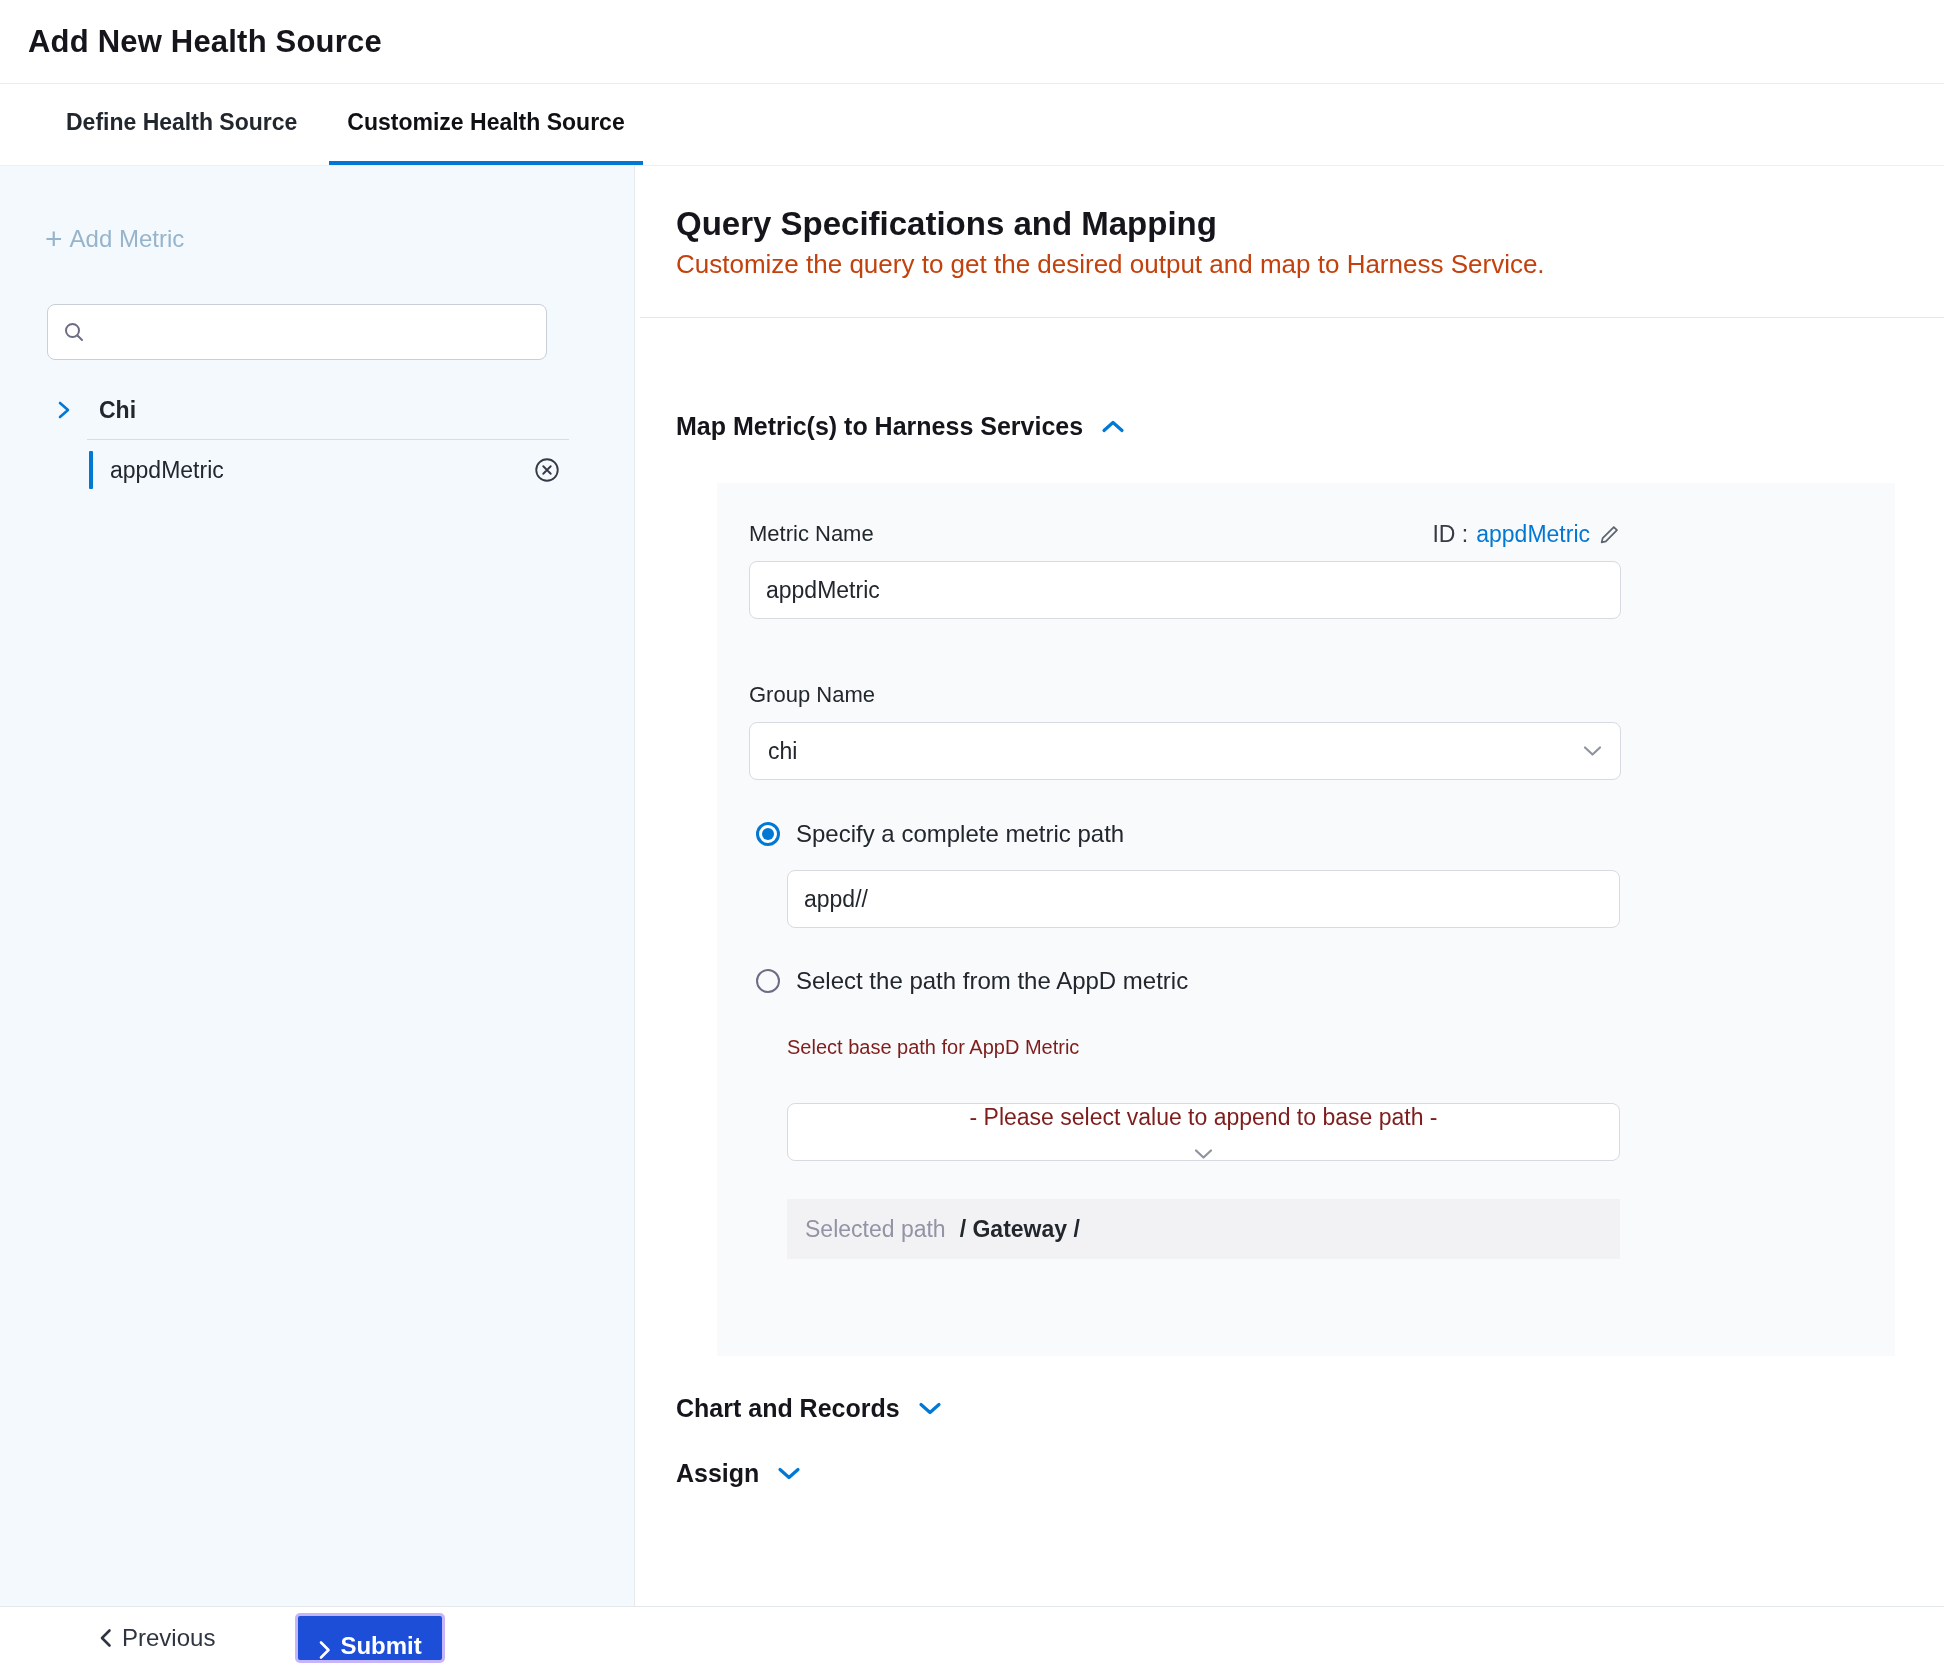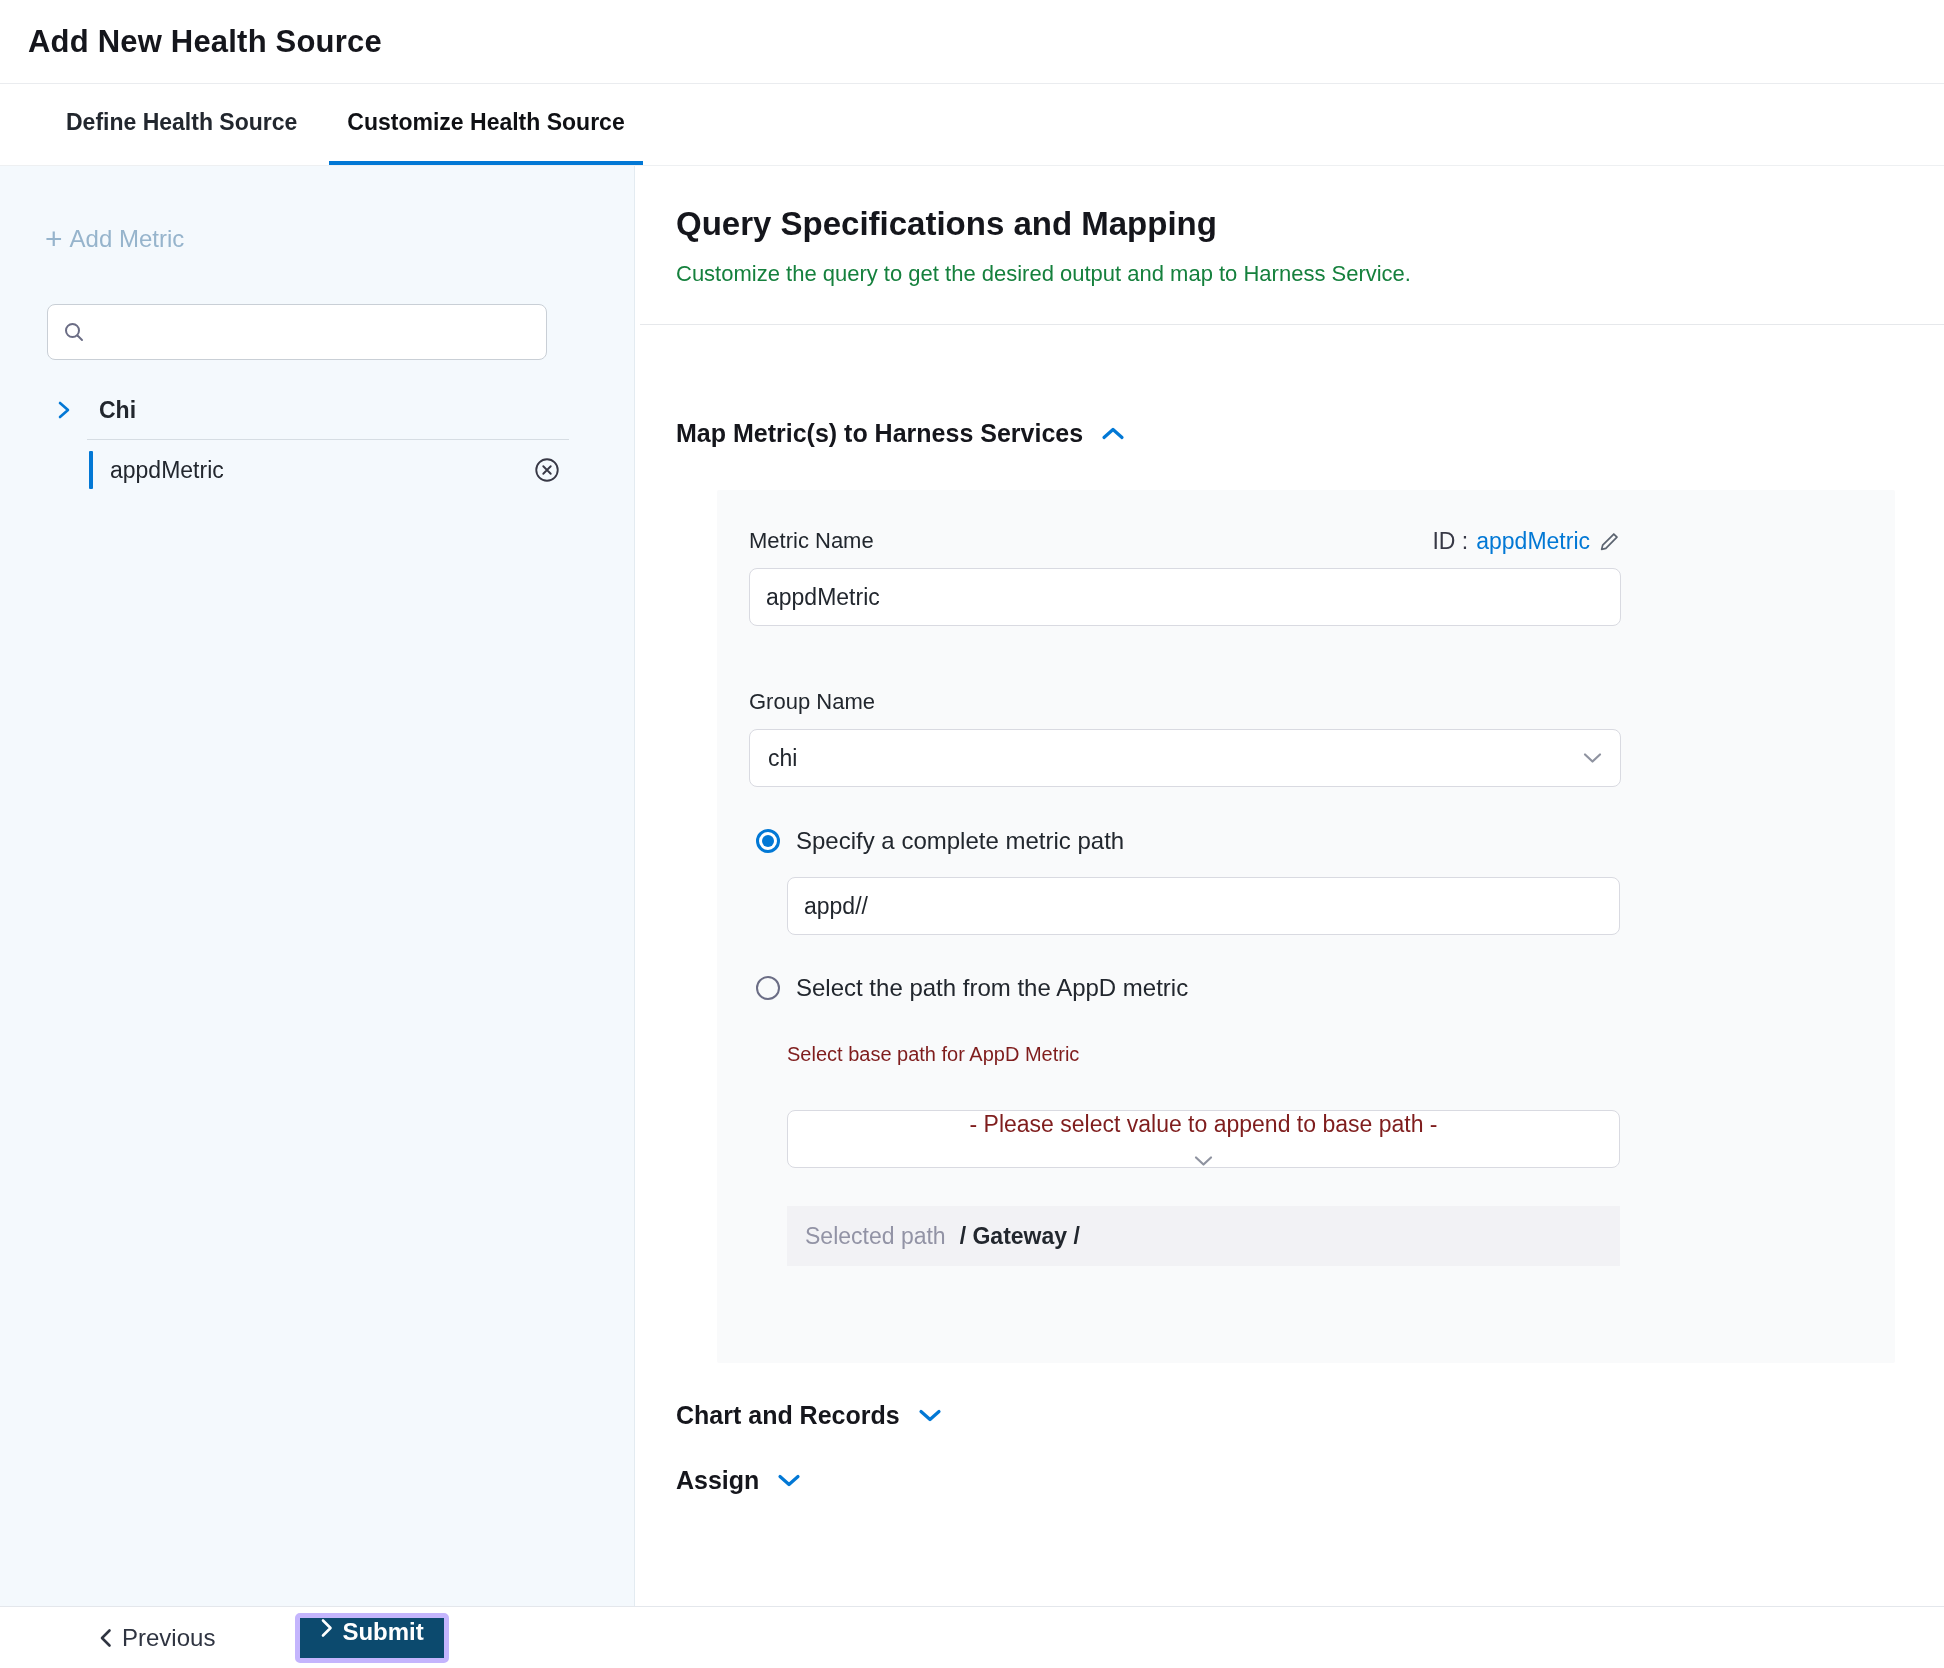--- a/index.html
+++ b/index.html
@@ -62,21 +62,21 @@
   .metric-row {
     margin-top: 8px; height: 44px; display: flex; align-items: center; cursor: pointer;
   }
   .metric-row .selbar { margin-left: 89px; width: 4px; height: 38px; background: #0278d5; border-radius: 1px; }
   .metric-row .mlabel { margin-left: 17px; font-size: 23px; color: #22272e; }
   .metric-row .remove { margin-left: auto; margin-right: 73px; display: flex; cursor: pointer; }
 
   
   .main { flex: 1 1 auto; padding: 39px 48px 0 41px; overflow: hidden; background: #fff; }
   .main h2 { font-size: 33px; font-weight: 700; color: #15161c; }
-  .subtitle { margin-top: 18px; font-size: 22px; color: #15803d; }
+  .subtitle { margin-top: 6px; font-size: 26px; color: #c2410c; }
   .main-divider { border: none; border-top: 1px solid #e6e8eb; margin: 37px -48px 0 -36px; }
 
   .collapsible { display: flex; align-items: center; gap: 18px; cursor: pointer; }
   .collapsible h3 { font-size: 25px; font-weight: 700; color: #15161c; }
   .c-map { margin-top: 94px; }
   .c-chart { margin-top: 38px; }
   .c-assign { margin-top: 36px; }
 
   .panel {
     margin-top: 42px; margin-left: 41px; width: 1178px;
@@ -126,23 +126,23 @@
   
   .ftr {
     flex: 0 0 62px; border-top: 1px solid #e4e7ec; background: #fff;
     display: flex; align-items: center; padding-left: 99px;
   }
   .prev-btn {
     display: flex; align-items: center; gap: 10px; background: none; border: none;
     font-size: 24px; color: #2f3441; cursor: pointer; font-family: inherit; font-weight: 500;
   }
   .submit-btn {
-    margin-left: 80px; min-width: 140px; height: 50px; background: #0c4a6e;
-    border: 5px solid #c4b5fd; border-radius: 5px; color: #fff; font-size: 24px; font-weight: 600;
-    display: flex; align-items: flex-start; justify-content: center; gap: 9px;
+    margin-left: 80px; min-width: 140px; height: 50px; background: #1d4ed8;
+    border: 3px solid #c4b5fd; border-radius: 5px; color: #fff; font-size: 24px; font-weight: 600;
+    display: flex; align-items: flex-end; justify-content: center; gap: 9px;
     cursor: pointer; font-family: inherit; padding: 0 20px;
   }
   svg { display: block; }
 </style>
 </head>
 <body>
 
 <div class="app">
 
   <div class="hdr">

